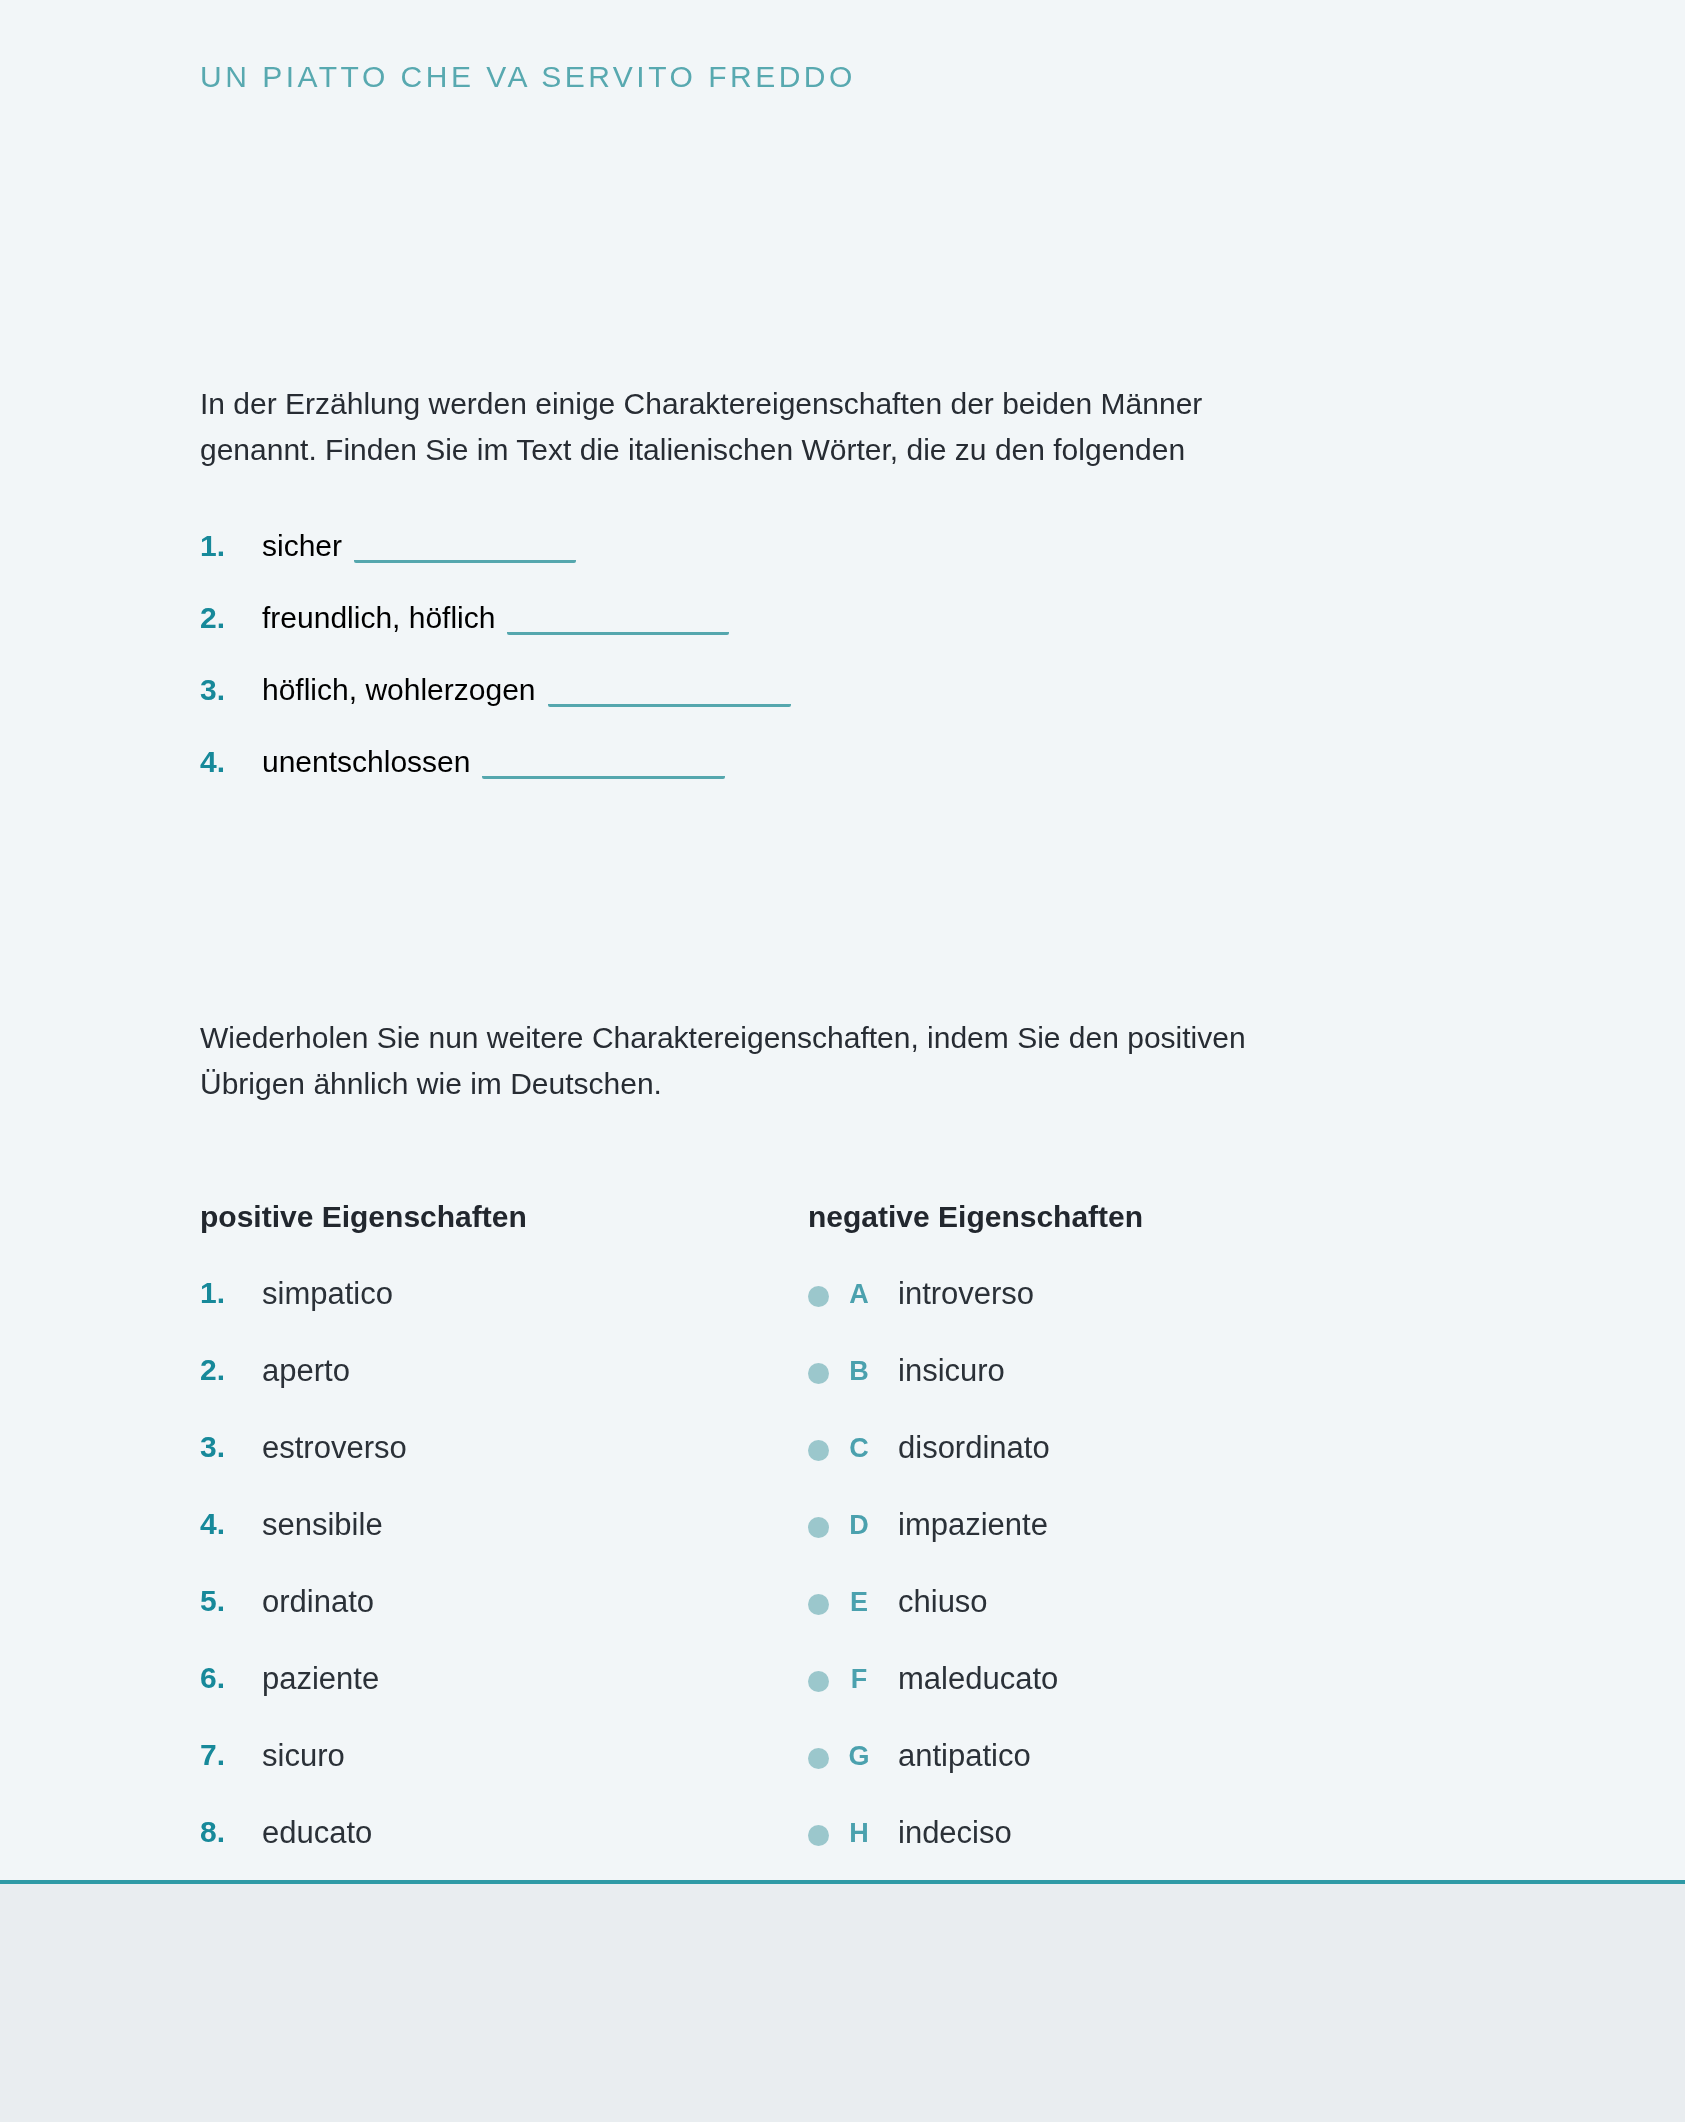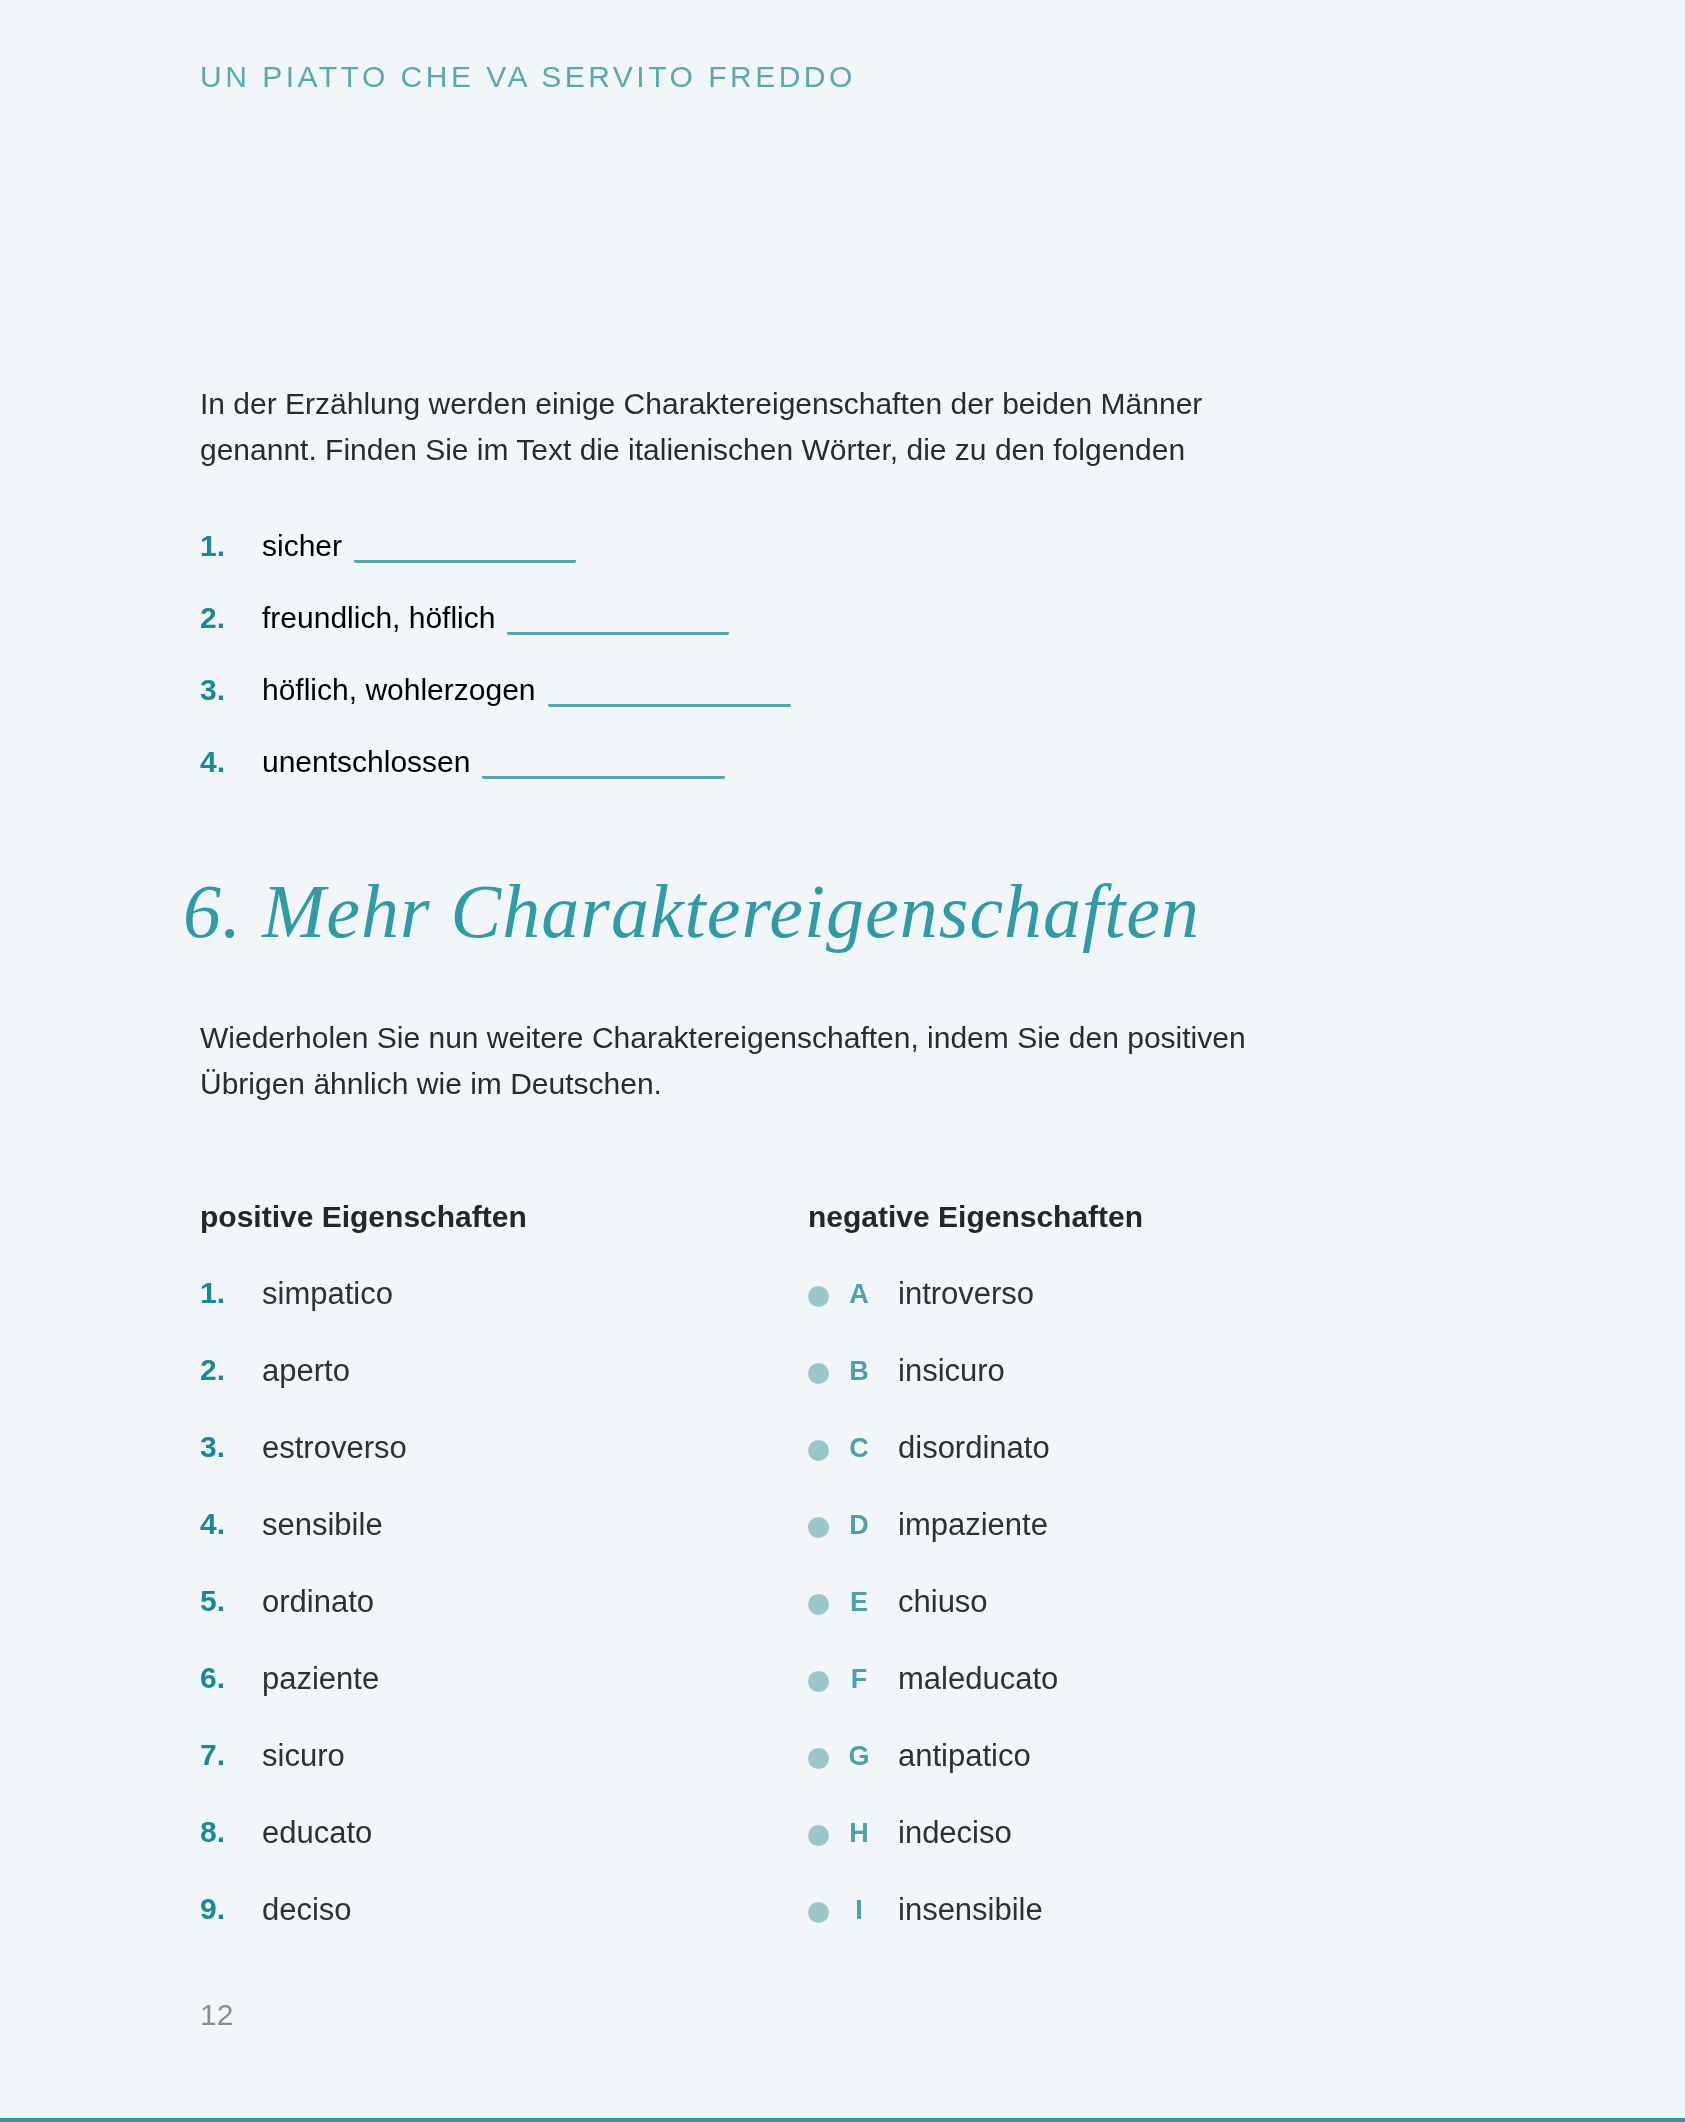--- a/index.html
+++ b/index.html
@@ -3,21 +3,21 @@
 <meta charset="utf-8">
 <style>
   html,body{margin:0;padding:0;}
   body{
     font-family:"Liberation Sans",sans-serif;
     background:#e9edf0;
   }
   .page{
     position:relative;
     width:1685px;
-    height:2122px;
+    height:1884px;
     background:#f2f6f8;
     overflow:hidden;
     text-decoration:underline;
   }
   .running-head{
     position:absolute;
     left:200px; top:60px;
     font-size:30px;
     letter-spacing:3.5px;
     color:#58a9b0;
@@ -182,21 +182,20 @@
       <span class="ex5-label">höflich, wohlerzogen</span>
       <span class="blank"></span>
     </div>
     <div class="ex5-row">
       <span class="num">4.</span>
       <span class="ex5-label">unentschlossen</span>
       <span class="blank"></span>
     </div>
   </div>
 
-  <div class="script-title title6">6. Mehr Charaktereigenschaften</div>
 
   <div class="para para2">
     <div>Wiederholen Sie nun weitere Charaktereigenschaften, indem Sie den positiven</div>
     <div>Übrigen ähnlich wie im Deutschen.</div>
   </div>
 
   <div class="col-headers">
     <div class="col-header left">positive Eigenschaften</div>
     <div class="col-header right">negative Eigenschaften</div>
   </div>

